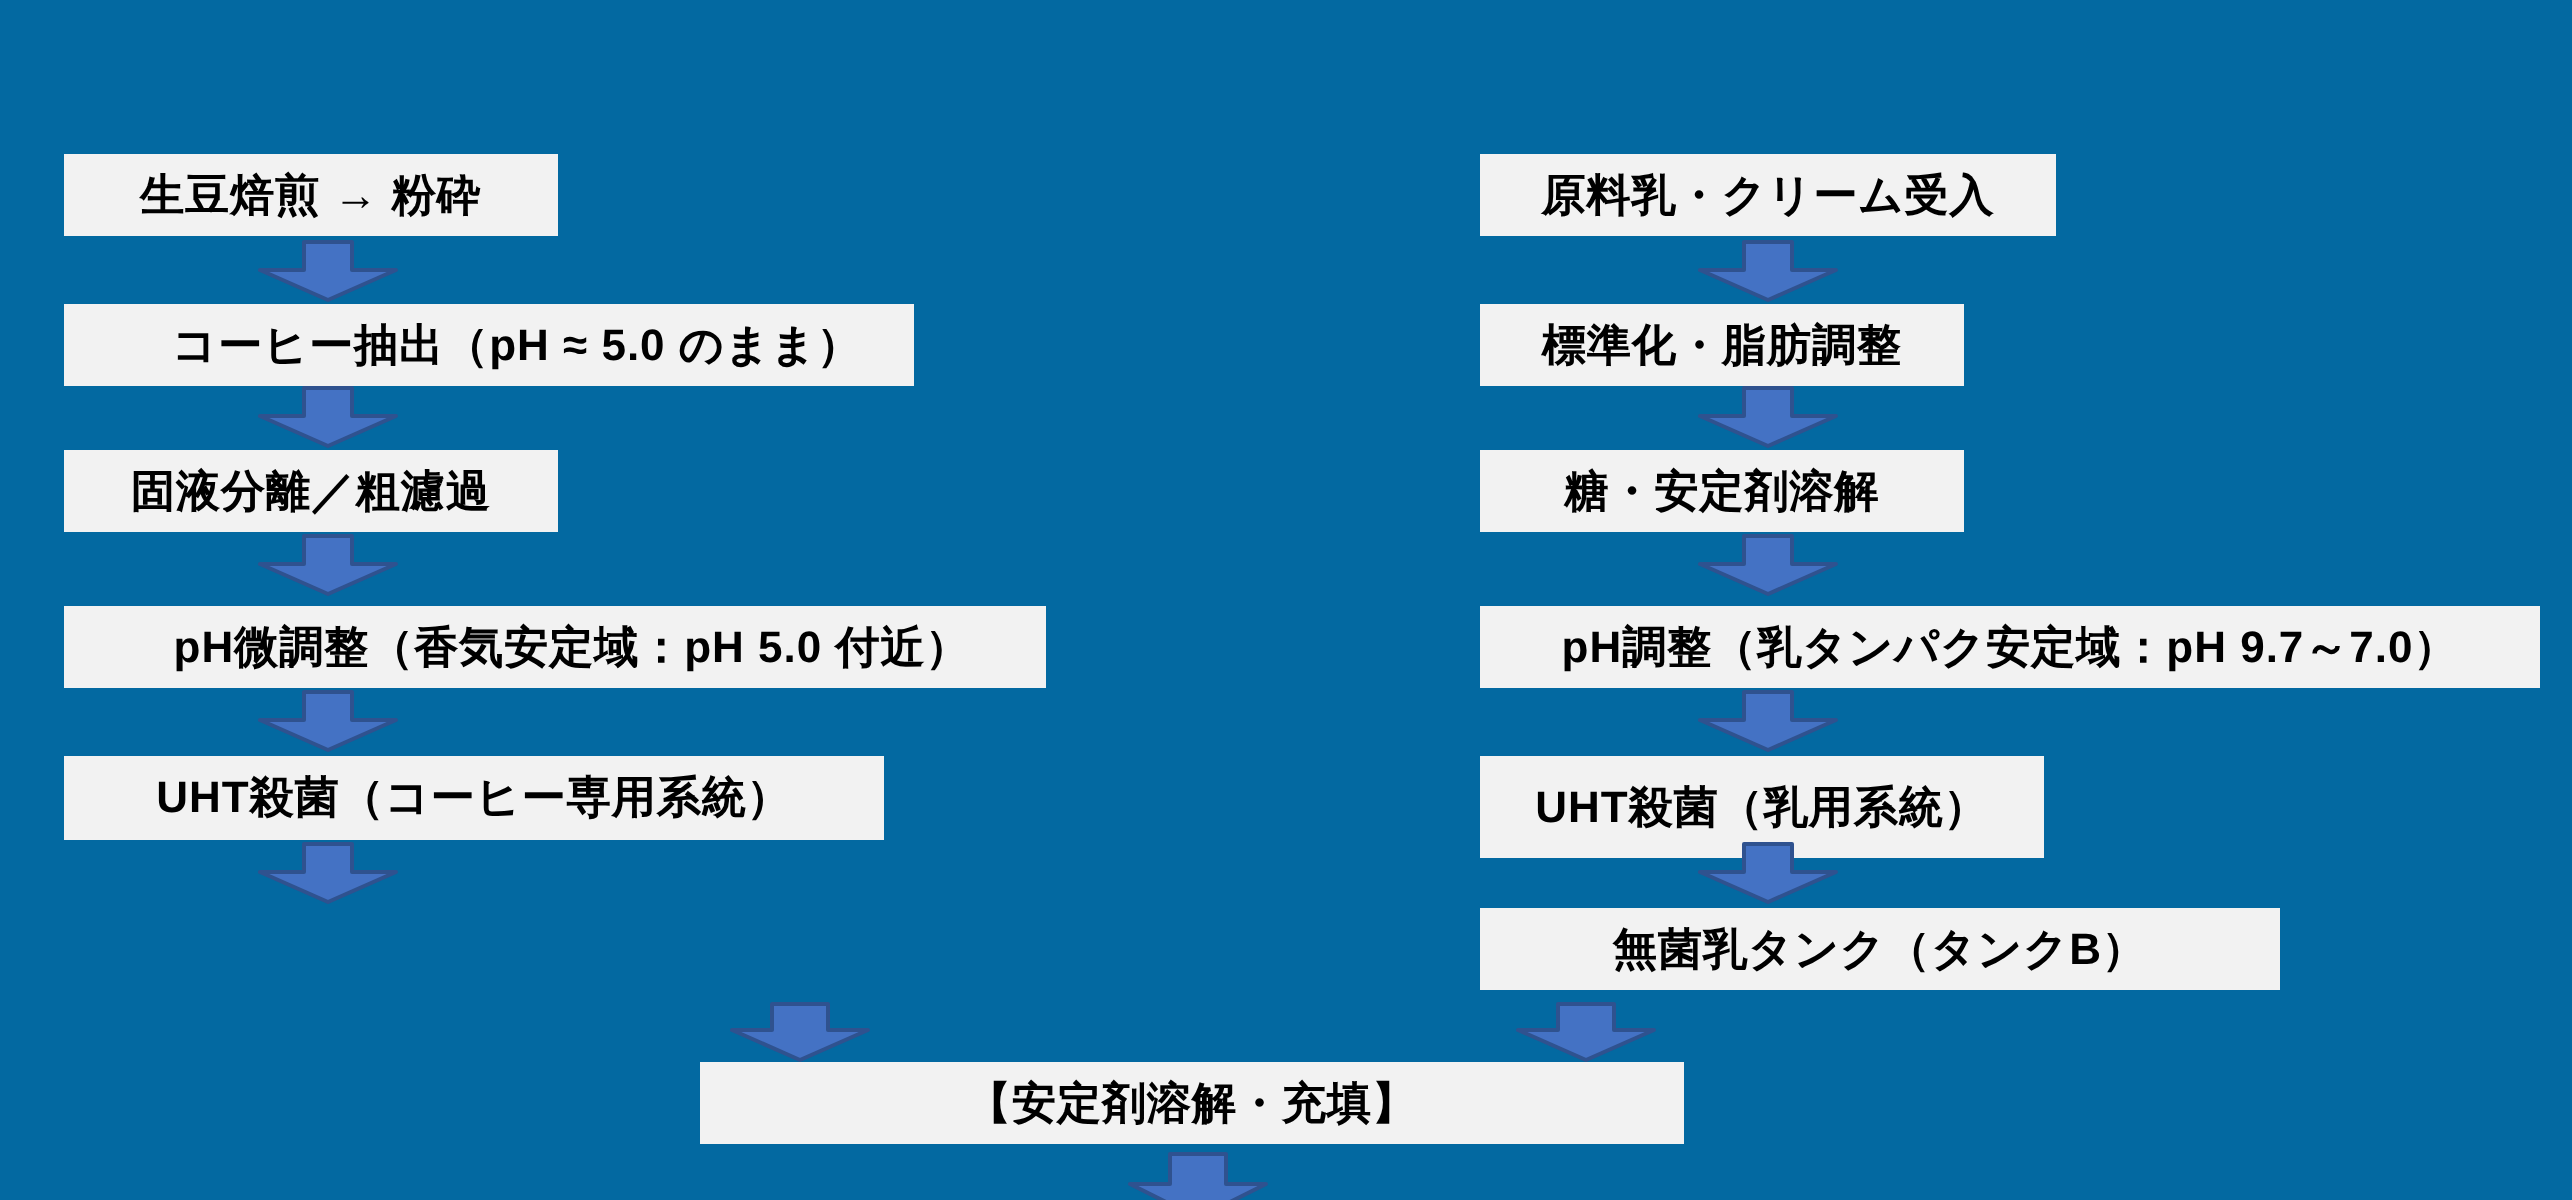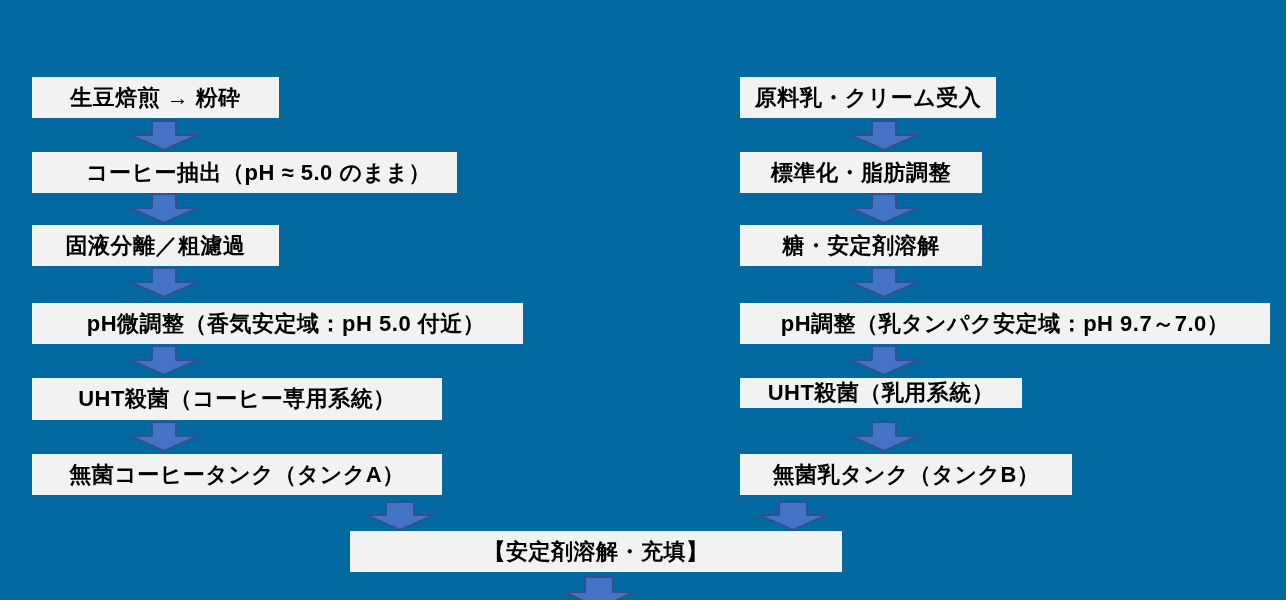--- a/index.html
+++ b/index.html
@@ -39,26 +39,26 @@
 
   
   .l1 { left: 32px;  top: 77px;  width: 247px; height: 41px; }
   .l2 { left: 32px;  top: 152px; width: 425px; height: 41px; padding-left: 28px; }
   .l3 { left: 32px;  top: 225px; width: 247px; height: 41px; }
   .l4 { left: 32px;  top: 303px; width: 491px; height: 41px; padding-left: 17px; }
   .l5 { left: 32px;  top: 378px; width: 410px; height: 42px; }
   .l6 { left: 32px;  top: 454px; width: 410px; height: 41px; }
 
   
-  .r1 { left: 740px; top: 77px;  width: 256px; height: 41px; }
+  .r1 { left: 740px; top: 77px;  width: 288px; height: 41px; }
   .r2 { left: 740px; top: 152px; width: 242px; height: 41px; }
   .r3 { left: 740px; top: 225px; width: 242px; height: 41px; }
   .r4 { left: 740px; top: 303px; width: 530px; height: 41px; }
-  .r5 { left: 740px; top: 378px; width: 282px; height: 30px; }
-  .r6 { left: 740px; top: 454px; width: 332px; height: 41px; }
+  .r5 { left: 740px; top: 378px; width: 282px; height: 51px; }
+  .r6 { left: 740px; top: 454px; width: 400px; height: 41px; }
 
   
   .merge { left: 350px; top: 531px; width: 492px; height: 41px; }
 
   
   .la1 { left: 129px; top: 120px; }
   .la2 { left: 129px; top: 193px; }
   .la3 { left: 129px; top: 267px; }
   .la4 { left: 129px; top: 345px; }
   .la5 { left: 129px; top: 421px; }
@@ -80,21 +80,20 @@
 </head>
 <body>
 
 <div class="canvas">
 
   <div class="box l1">生豆焙煎 → 粉砕</div>
   <div class="box l2">コーヒー抽出（pH ≈ 5.0 のまま）</div>
   <div class="box l3">固液分離／粗濾過</div>
   <div class="box l4">pH微調整（香気安定域：pH 5.0 付近）</div>
   <div class="box l5">UHT殺菌（コーヒー専用系統）</div>
-  <div class="box l6">無菌コーヒータンク（タンクA）</div>
 
   <svg class="arrow la1" width="70" height="31" viewBox="0 0 70 31">
       <polygon points="23,1 47,1 47,15 69,15 35,30 1,15 23,15"></polygon>
     </svg>
   <svg class="arrow la2" width="70" height="31" viewBox="0 0 70 31">
       <polygon points="23,1 47,1 47,15 69,15 35,30 1,15 23,15"></polygon>
     </svg>
   <svg class="arrow la3" width="70" height="31" viewBox="0 0 70 31">
       <polygon points="23,1 47,1 47,15 69,15 35,30 1,15 23,15"></polygon>
     </svg>

